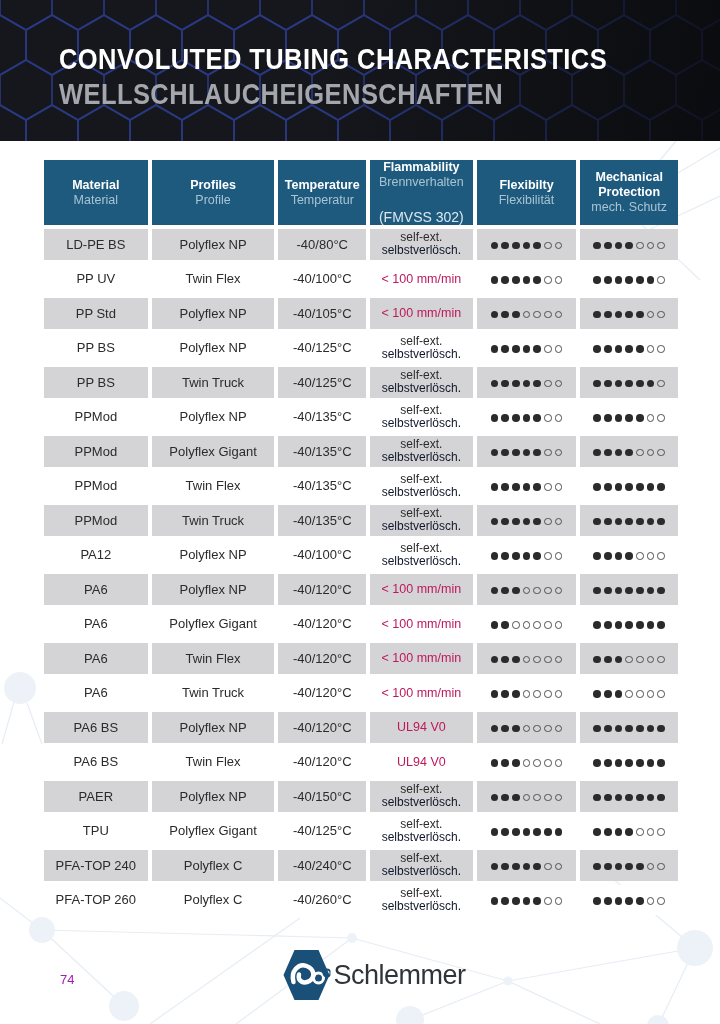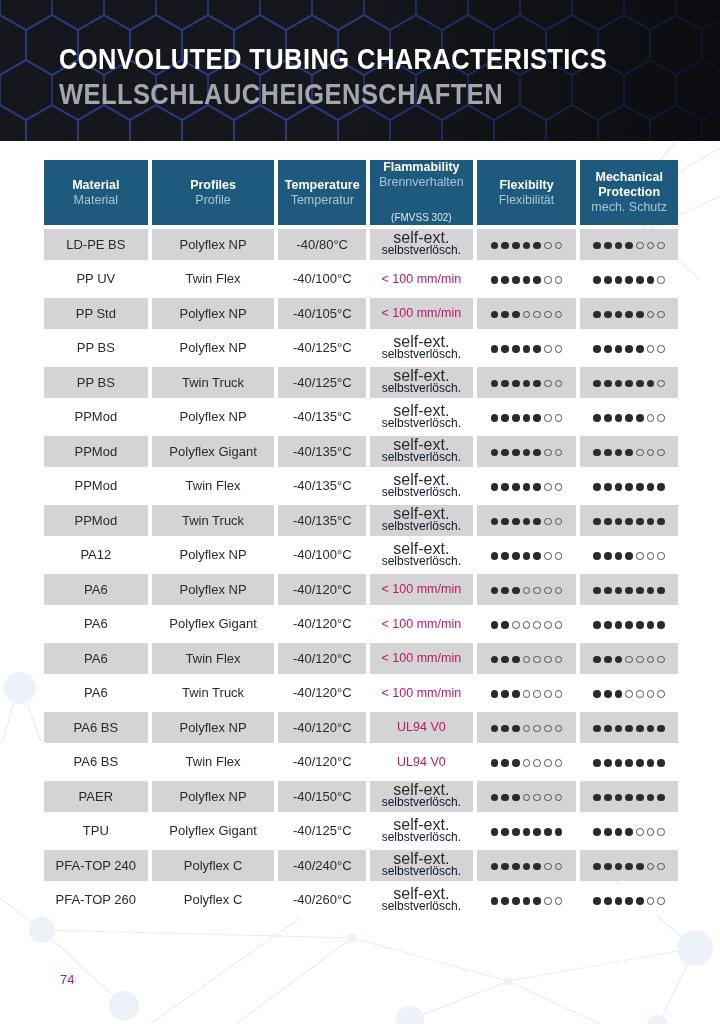--- a/index.html
+++ b/index.html
@@ -26,28 +26,28 @@
   
   table.char {
     position:absolute; left:40px; top:156px; width:642px; z-index:1;
     border-collapse:separate; border-spacing:4px; table-layout:fixed;
   }
   th {
     background:#1d5a7e; height:62px; padding:0 2px; text-align:center; vertical-align:middle;
   }
   th .en  { display:block; color:#ffffff; font-weight:bold; font-size:12.5px; line-height:15px; }
   th .de  { display:block; color:#a9c4d3; font-weight:normal; font-size:12.5px; line-height:15px; }
-  th .note{ display:block; color:#dce8ee; font-weight:normal; font-size:10px; line-height:15px;margin-top:20px; }
+  th .note{ display:block; color:#dce8ee; font-weight:normal; font-size:14px; line-height:15px;margin-top:20px; }
   td {
     height:30.5px; padding:0; text-align:center; vertical-align:middle;
     font-size:13px; color:#2b2b2b; background:#ffffff;
   }
   tr.gray td { background:#d4d4d6; }
   td .flam-one { display:block; font-size:12.5px; line-height:14px; color:#be185d; }
-  td .flam-en  { display:block; font-size:16px; line-height:13px; color:#2b2b2b; }
+  td .flam-en  { display:block; font-size:12px; line-height:13px; color:#2b2b2b; }
   td .flam-de  { display:block; font-size:12px; line-height:13px; color:#0f172a; }
   .dot { display:inline-block; width:7.5px; height:7.5px; border-radius:50%;
          margin:0 1.6px; box-sizing:border-box; vertical-align:middle; }
   .dot.filled { background:#2b2b2b; }
   .dot.empty  { border:1.5px solid #4f4f4f; background:transparent; }
   
   .page-number { position:absolute; left:60px; top:972px; font-size:13px; color:#a21caf; z-index:1; }
   .logo { position:absolute; top:948px; left:50%; transform:translateX(calc(-50% + 14px));
           display:flex; align-items:center; z-index:1; }
   .logo-text { font-size:27px; color:#2f3438; letter-spacing:-0.5px; margin-left:3px; }
@@ -360,14 +360,23 @@
             <span class="flam-en">self-ext.</span>
             <span class="flam-de">selbstverlösch.</span>
           </td>
           <td><span class="dot filled"></span><span class="dot filled"></span><span class="dot filled"></span><span class="dot filled"></span><span class="dot filled"></span><span class="dot empty"></span><span class="dot empty"></span></td>
           <td><span class="dot filled"></span><span class="dot filled"></span><span class="dot filled"></span><span class="dot filled"></span><span class="dot filled"></span><span class="dot empty"></span><span class="dot empty"></span></td>
         </tr>
       </tbody>
   </table>
 
   <span class="page-number">74</span>
+  <div class="logo">
+    <svg width="48" height="54" viewBox="0 0 48 54">
+      <polygon points="12,2 36,2 47,27 36,52 12,52 1,27" fill="#1a4f78"></polygon>
+      <path d="M11 34 C 8 23 16 15 24 18 C 32 21 33 29 27 33 C 21 36.5 15 33 16.5 26.5" fill="none" stroke="#ffffff" stroke-width="4.5" stroke-linecap="round"></path>
+      <circle cx="36" cy="30" r="5" fill="none" stroke="#ffffff" stroke-width="3"></circle>
+      <circle cx="44.5" cy="25" r="3.5" fill="none" stroke="#1a4f78" stroke-width="2"></circle>
+    </svg>
+    <span class="logo-text">Schlemmer</span>
+  </div>
 
 </div>
 
 </body></html>

